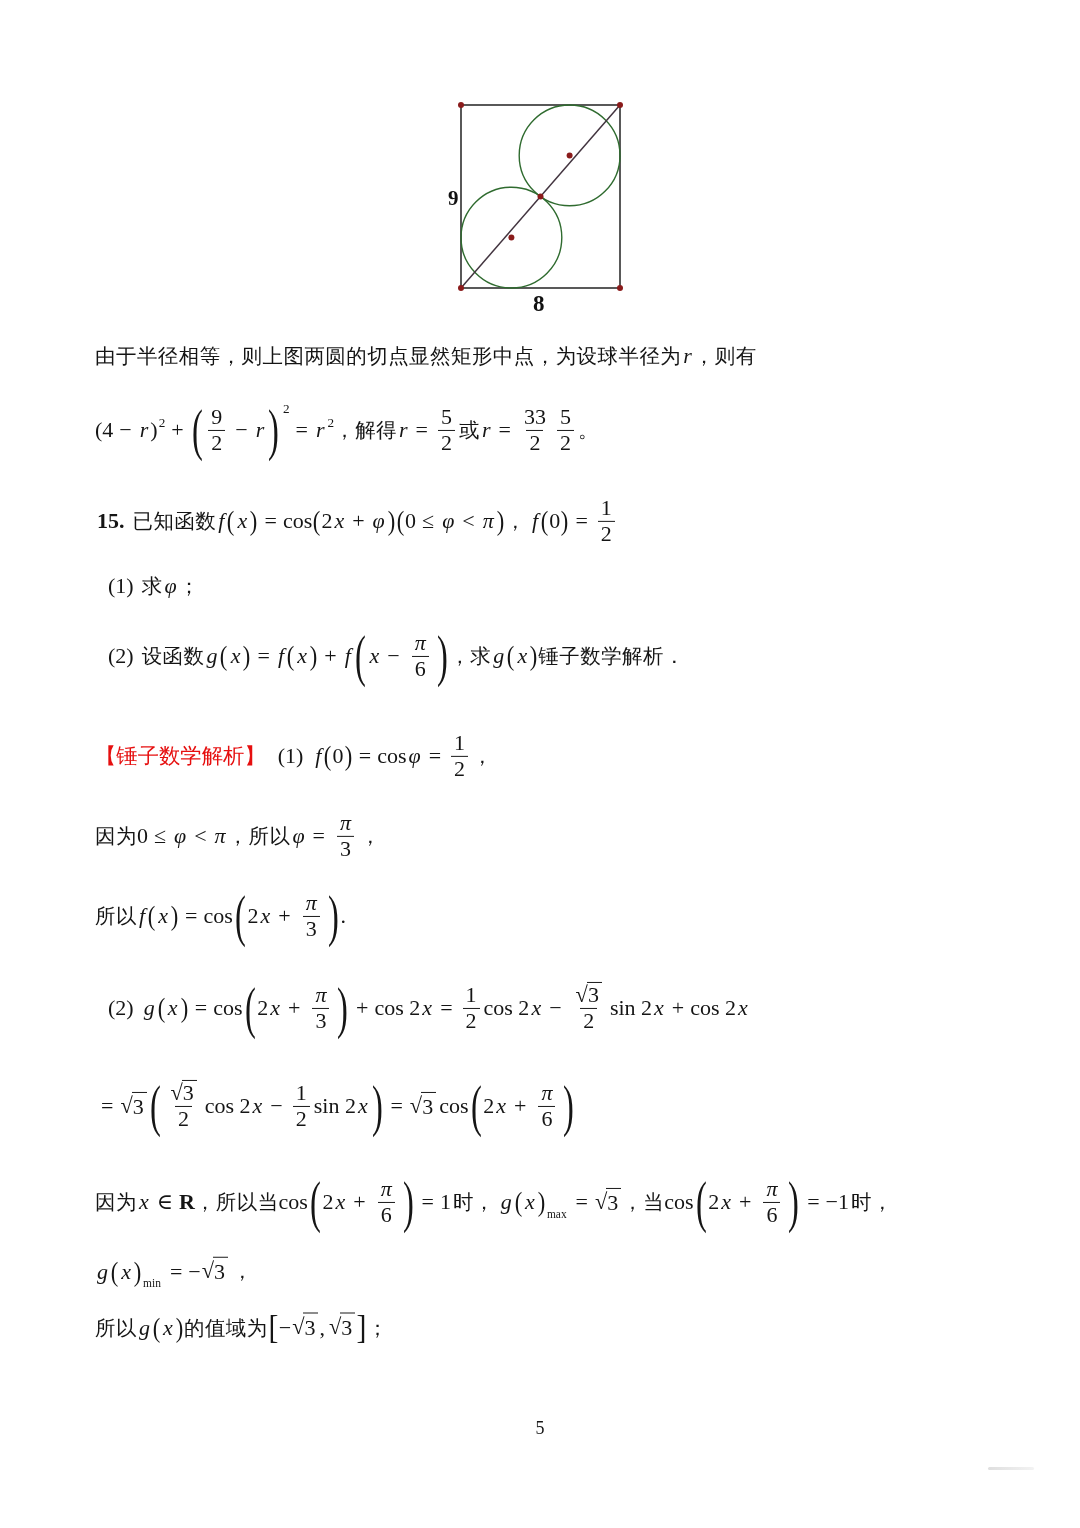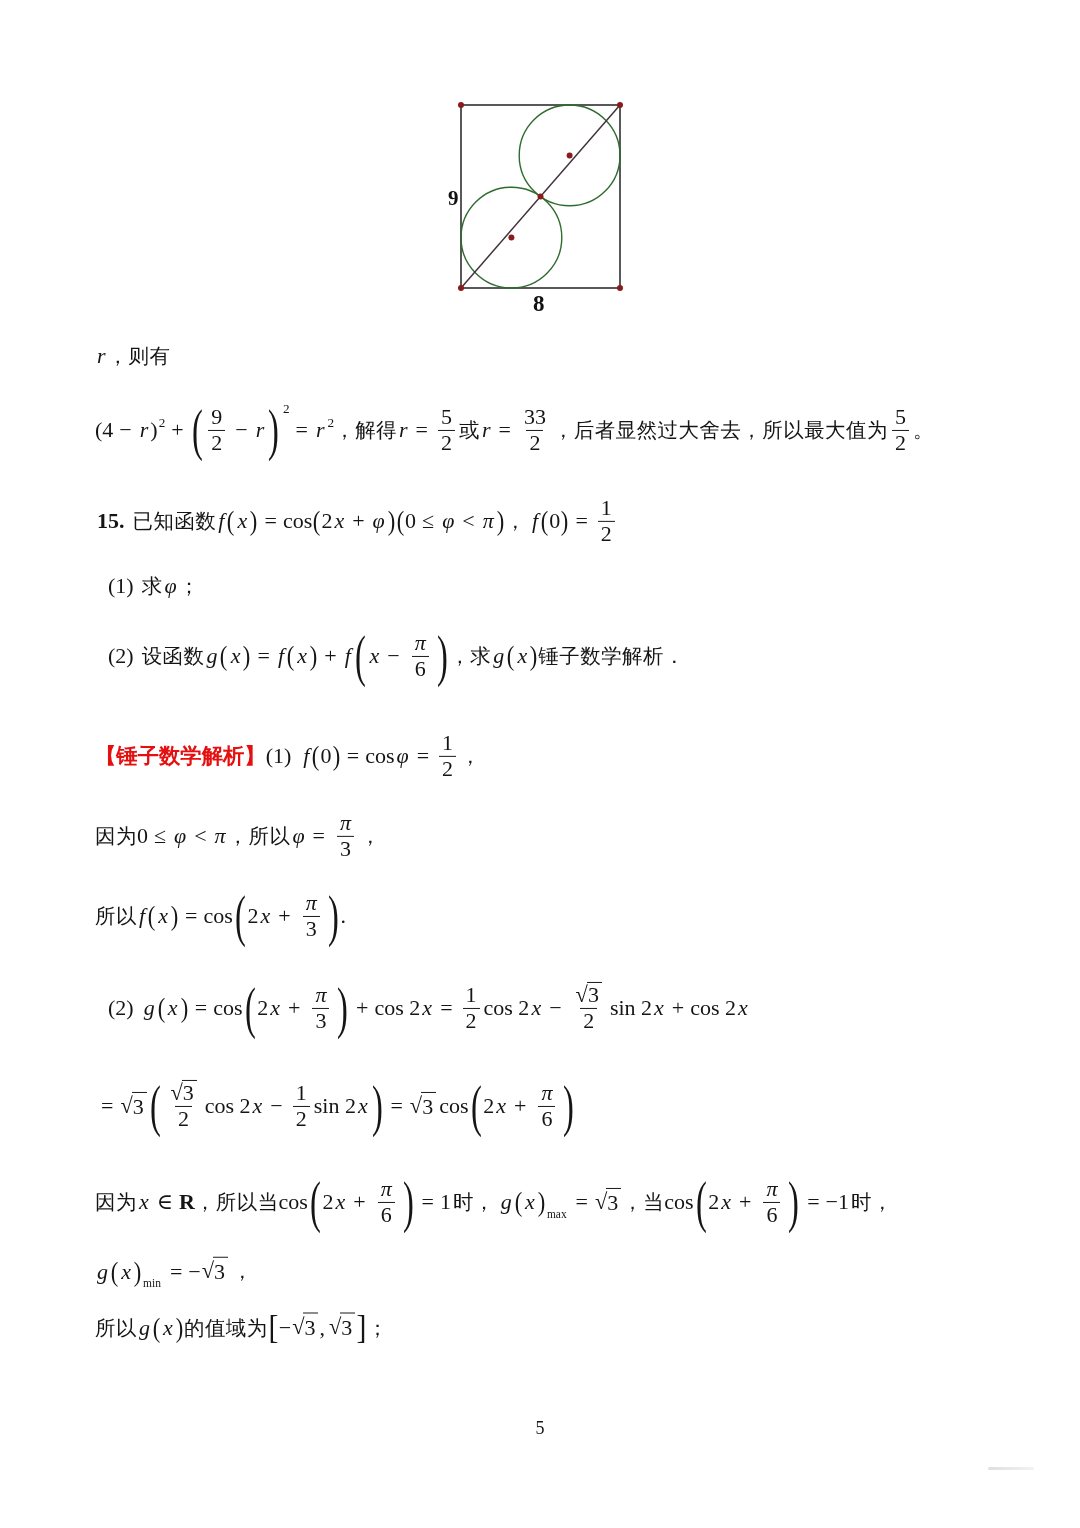--- a/index.html
+++ b/index.html
@@ -21,21 +21,21 @@
   .line {
     position:absolute; transform:translateY(-50%);
     display:flex; align-items:center; white-space:nowrap;
     font-size:22px; line-height:1.25; color:var(--ink);
   }
   .cjk { font-family:"Liberation Sans","DejaVu Sans",sans-serif; font-size:0.93em; letter-spacing:0.5px; }
   .mi  { font-style:italic; padding:0 2px; }
   .mn  { }
   .op  { margin:0 6px; }
   .mb  { font-weight:bold; }
-  .red { font-family:"Liberation Sans","DejaVu Sans",sans-serif; font-weight:bold; color:var(--red); font-size:0.97em; margin-right:0; }
+  .red { font-family:"Liberation Sans","DejaVu Sans",sans-serif; font-weight:normal; color:var(--red); font-size:0.97em; margin-right:12px; }
   .sup  { font-size:0.6em; transform:translateY(-0.55em); margin-left:1px; }
   .sup2 { font-size:0.6em; transform:translateY(-1.6em); margin-left:2px; }
   .sub  { font-size:0.52em; transform:translateY(1.05em); margin:0 3px 0 1px; }
   .gapx { display:inline-block; }
 
   .frac { display:inline-flex; flex-direction:column; align-items:center; margin:0 4px; line-height:1.12; }
   .frac .num, .frac .den { display:inline-flex; align-items:center; justify-content:center; padding:0 3px; }
   .frac .den { border-top:1.6px solid #1a1a1a; }
 
   .grp { display:inline-flex; align-items:center; }
@@ -78,20 +78,21 @@
         <circle cx="71.4" cy="147.6" r="3"></circle>
         <circle cx="100.5" cy="106.5" r="3"></circle>
       </g>
       <text x="8" y="115" font-size="21" class="fig-label">9</text>
       <text x="93" y="221" font-size="23" class="fig-label">8</text>
     </svg>
   </div>
 
   <div>
       <div class="line" style="top: 356px; left: 95px;">
+        <span class="cjk">由于半径相等，则上图两圆的切点显然矩形中点，为设球半径为</span>
         <span class="mi">r</span>
         <span class="cjk">，则有</span>
       </div>
       <div class="line" style="top: 430px; left: 95px;">
         <span class="mn">(4</span>
         <span class="mn op">−</span>
         <span class="mi">r</span>
         <span class="mn">)</span>
         <span class="sup">2</span>
         <span class="mn op">+</span>
@@ -130,21 +131,20 @@
         <span class="mi">r</span>
         <span class="mn op">=</span>
         <span class="frac">
           <span class="num">
             <span class="mn">33</span>
           </span>
           <span class="den">
             <span class="mn">2</span>
           </span>
         </span>
-        <span class="cjk">，后者显然过大舍去，所以最大值为</span>
         <span class="frac">
           <span class="num">
             <span class="mn">5</span>
           </span>
           <span class="den">
             <span class="mn">2</span>
           </span>
         </span>
         <span class="cjk">。</span>
       </div>

